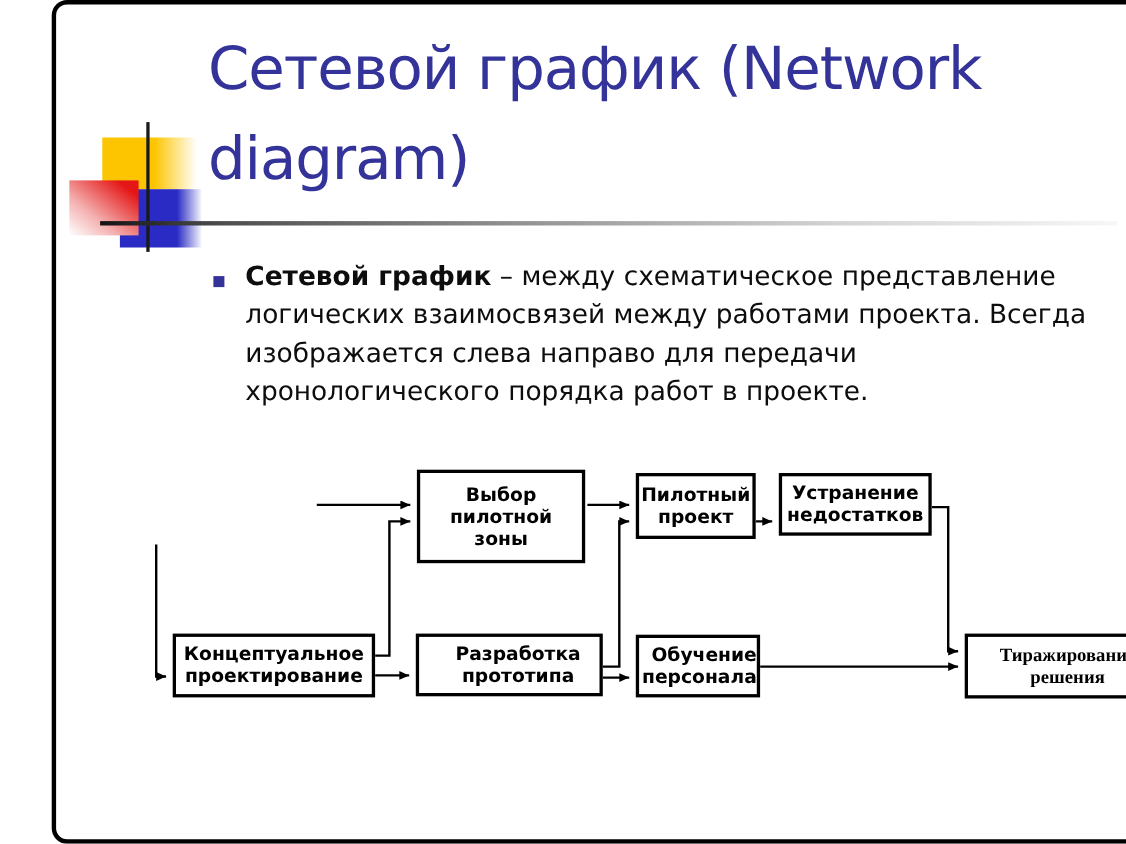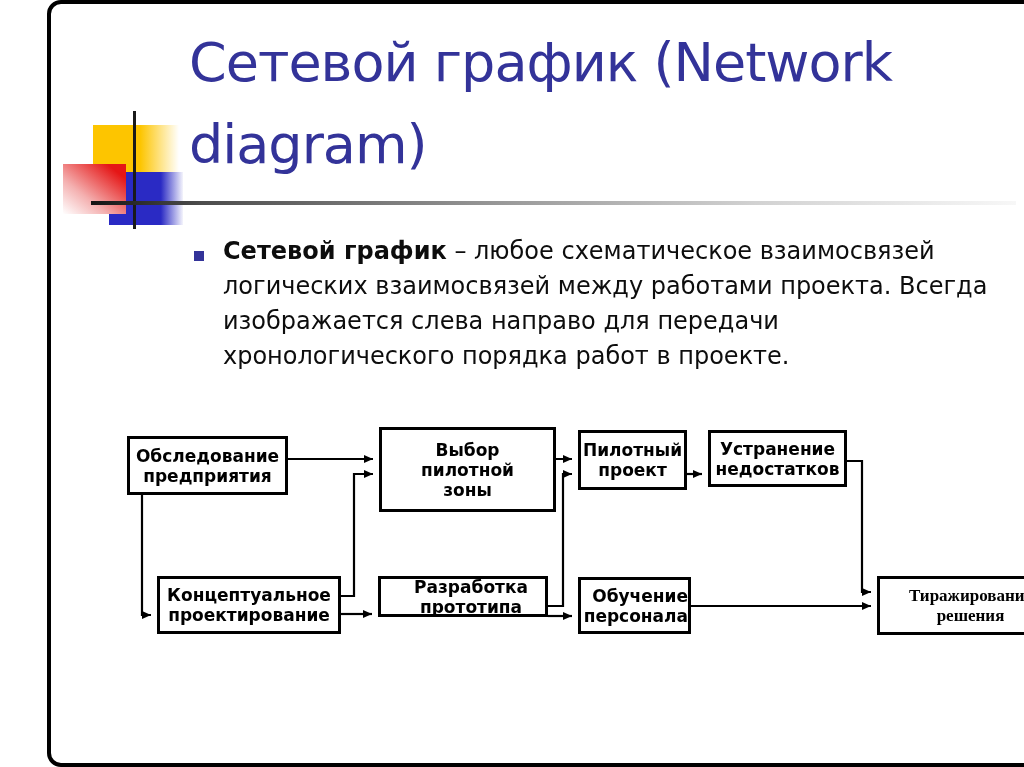--- a/index.html
+++ b/index.html
@@ -58,25 +58,25 @@
     position:absolute;
     box-sizing:border-box;
     background:#fff;
     border:3px solid #000;
     color:#000;
     font-weight:bold;font-size:17px;line-height:20px;
     display:flex;align-items:center;justify-content:center;
     text-align:center;
   }
   #n-survey       {left:76px; top:32px; width:161px;height:59px;}
-  #n-pilot-zone   {left:328px;top:23px; width:177px;height:85px;padding:4px 18px;}
+  #n-pilot-zone   {left:328px;top:23px; width:153px;height:85px;padding:4px 18px;}
   #n-pilot-project{left:527px;top:26px; width:109px;height:60px;}
   #n-fix          {left:657px;top:26px; width:139px;height:57px;}
   #n-concept      {left:106px;top:172px;width:184px;height:58px;}
-  #n-prototype    {left:327px;top:172px;width:170px;height:41px;padding-left:16px;}
+  #n-prototype    {left:327px;top:172px;width:170px;height:57px;padding-left:16px;}
   #n-training     {left:527px;top:173px;width:113px;height:57px;text-align:right;}
   #n-rollout      {left:826px;top:172px;width:187px;height:59px;font-family:Liberation Serif, serif;}
   .arrows{position:absolute;left:0;top:0;width:1024px;height:260px;pointer-events:none;}
 </style>
 </head>
 <body>
 
 <div class="slide">
 
   <div class="deco-yellow"></div>
@@ -85,21 +85,21 @@
   <div class="deco-vline"></div>
   <div class="deco-hline"></div>
 
   <div class="title">
     <div class="tline">Сетевой график (Network</div>
     <div class="tline">diagram)</div>
   </div>
 
   <div class="bullet-marker"></div>
   <div class="bullet-text">
-    <div class="bline"><b>Сетевой график</b><span> – любое схематическое взаимосвязей</span></div>
+    <div class="bline"><b>Сетевой график</b><span> – между схематическое представление</span></div>
     <div class="bline">логических взаимосвязей между работами проекта. Всегда</div>
     <div class="bline">изображается слева направо для передачи</div>
     <div class="bline">хронологического порядка работ в проекте.</div>
   </div>
 
   <div class="diagram">
 
     <svg class="arrows" viewBox="0 0 1024 260" xmlns="http://www.w3.org/2000/svg">
       <defs>
         <marker id="ah" markerUnits="userSpaceOnUse" markerWidth="10" markerHeight="9" refX="9" refY="4" orient="auto">
@@ -113,21 +113,20 @@
         <path d="M290 210 H321" marker-end="url(#ah)"></path>
         <path d="M483 55 H521" marker-end="url(#ah)"></path>
         <path d="M497 202 H512 V70 H521" marker-end="url(#ah)"></path>
         <path d="M497 212 H521" marker-end="url(#ah)"></path>
         <path d="M636 70 H651" marker-end="url(#ah)"></path>
         <path d="M796 57 H811 V188 H820" marker-end="url(#ah)"></path>
         <path d="M640 202 H820" marker-end="url(#ah)"></path>
       </g>
     </svg>
 
-    <div class="node" id="n-survey">Обследование предприятия</div>
     <div class="node" id="n-pilot-zone">Выбор пилотной зоны</div>
     <div class="node" id="n-pilot-project">Пилотный проект</div>
     <div class="node" id="n-fix">Устранение недостатков</div>
     <div class="node" id="n-concept">Концептуальное проектирование</div>
     <div class="node" id="n-prototype">Разработка прототипа</div>
     <div class="node" id="n-training">Обучение персонала</div>
     <div class="node" id="n-rollout">Тиражирование решения</div>
   </div>
 
 </div>

